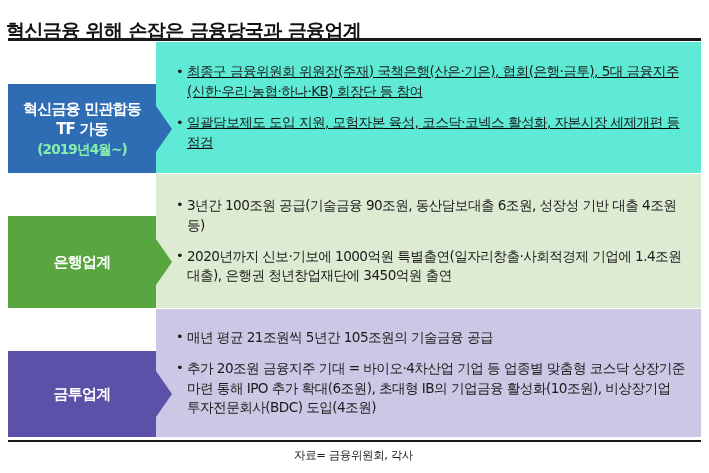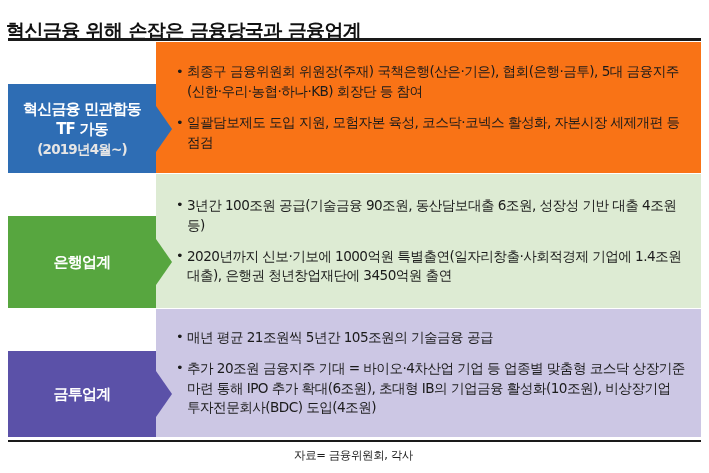--- a/index.html
+++ b/index.html
@@ -85,21 +85,21 @@
   .label-cell .label-line {
     color: #ffffff;
     font-weight: bold;
     font-size: 15px;
     letter-spacing: -0.8px;
     line-height: 1.35;
     text-align: center;
     white-space: nowrap;
   }
   .label-cell .label-sub {
-    color: #e5e5e5;
+    color: #86efac;
     font-weight: bold;
     font-size: 13.5px;
     letter-spacing: -0.8px;
     line-height: 1.35;
     text-align: center;
     white-space: nowrap;
   }
 
   
   .chevron {
@@ -139,21 +139,21 @@
     position: absolute;
     left: 0;
     top: -0.5px;
     font-size: 13px;
     line-height: 1.47;
     color: #1b1b1b;
   }
 
   
   .row-1 .label-cell { background: #2E6DB4; }
-  .row-1 .content-cell { background: #f97316; }
+  .row-1 .content-cell { background: #5eead4; text-decoration: underline; }
   .row-2 .label-cell { background: #57A63F; }
   .row-2 .content-cell { background: #DDEBD3; }
   .row-3 .label-cell { background: #5B51A8; }
   .row-3 .content-cell { background: #CCC7E4; }
 
   
   .footer {
     position: absolute;
     left: 8px;
     top: 443px;

